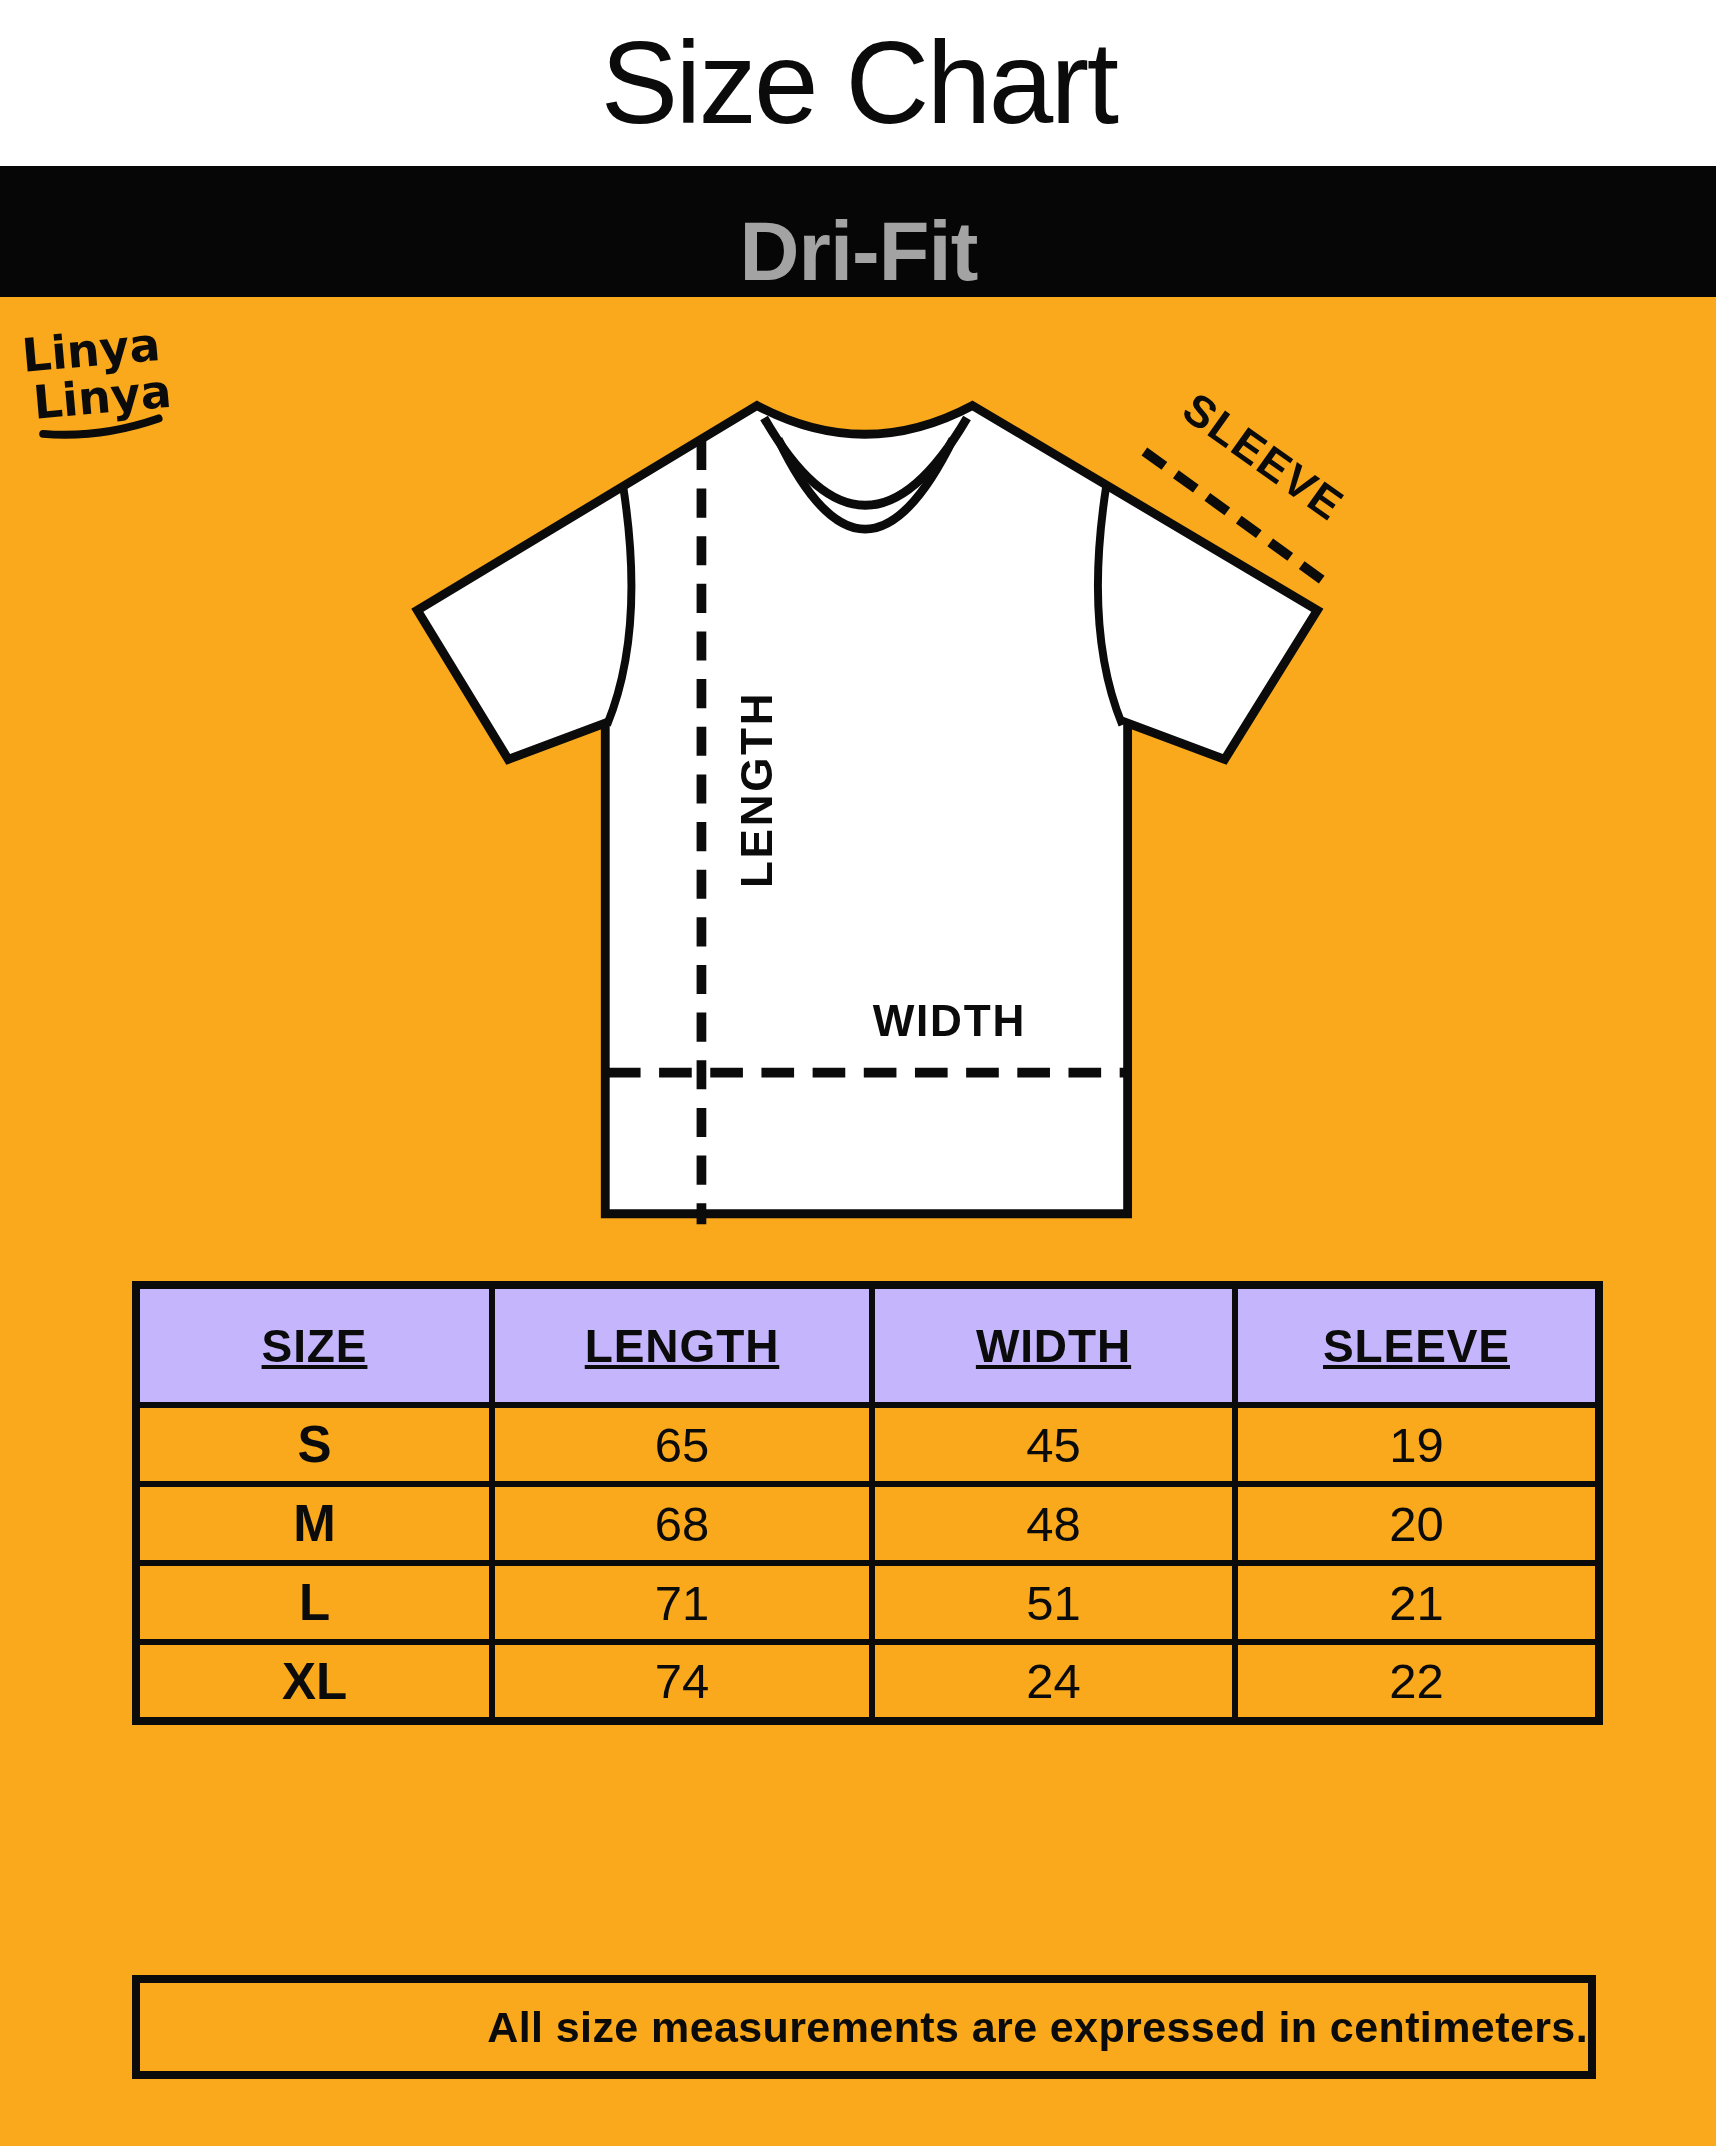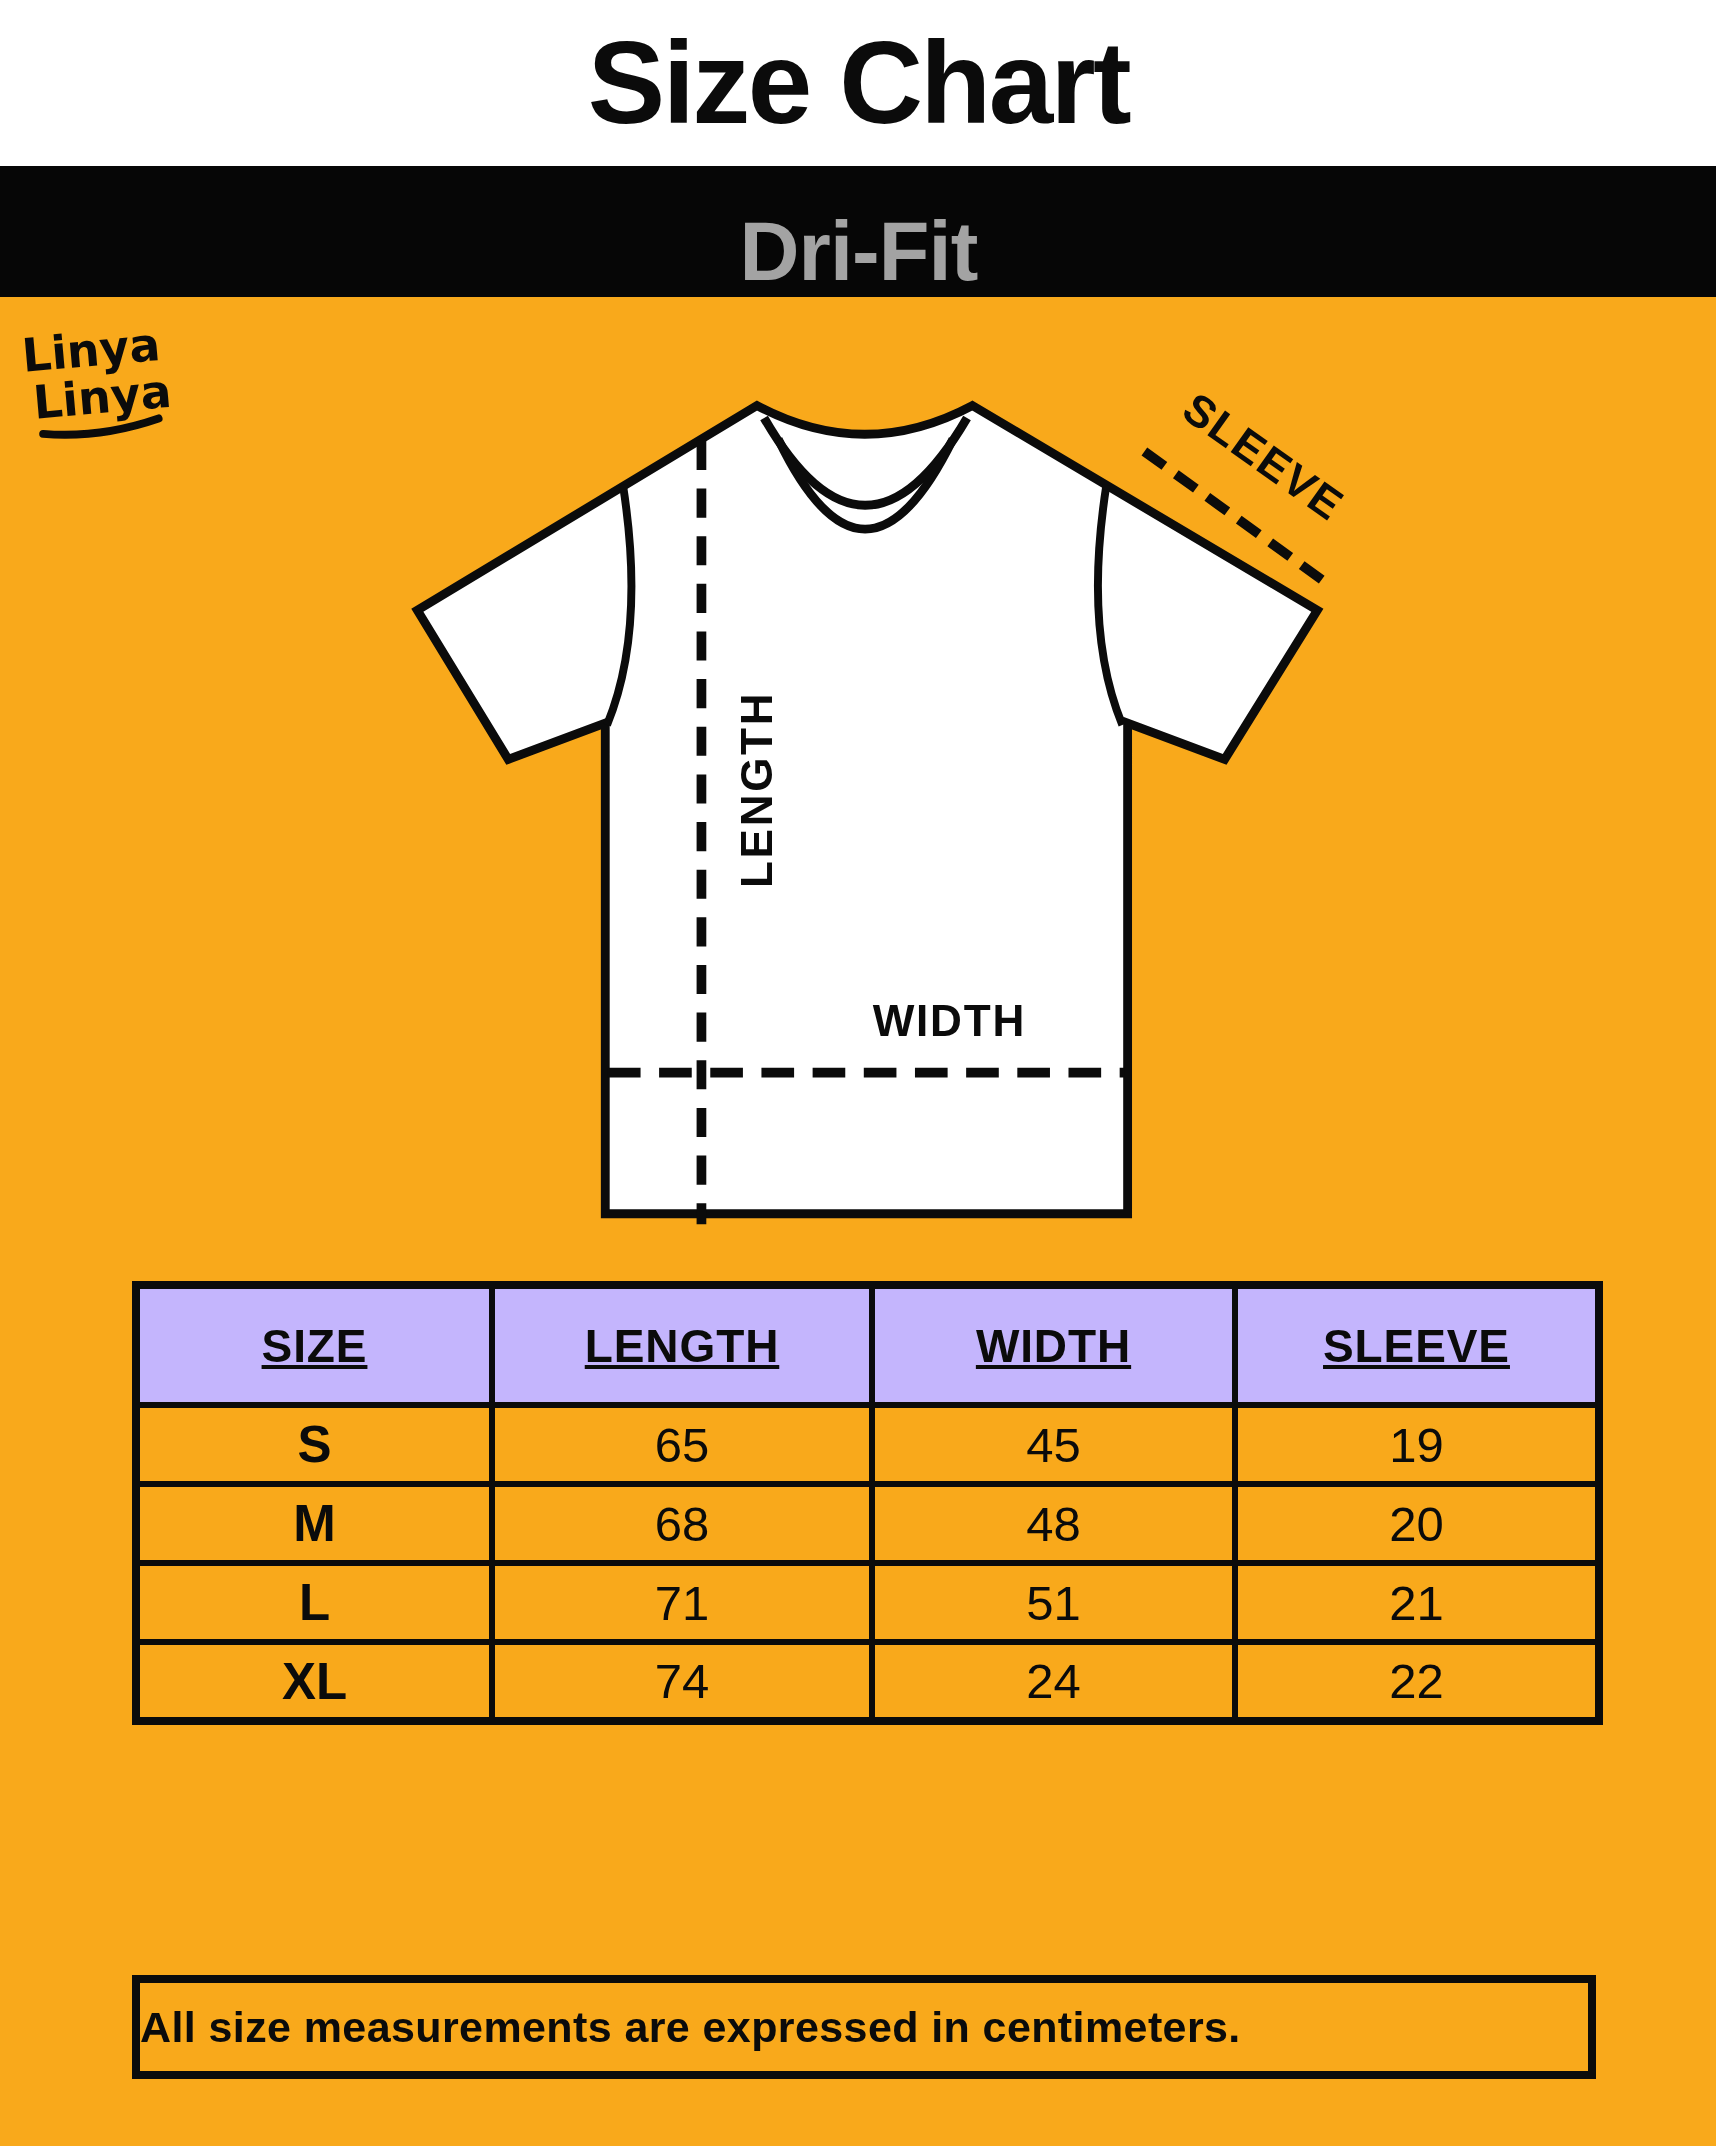--- a/index.html
+++ b/index.html
@@ -7,21 +7,21 @@
     width:1717px;height:2146px;position:relative;overflow:hidden;
     background:#F9A91B;
     font-family:"Liberation Sans",sans-serif;
     color:#0B0B0B;
   }
   .header{
     position:absolute;left:0;top:0;width:1717px;height:166px;
     background:#FFFFFF;display:flex;align-items:center;justify-content:center;
   }
   .header h1{
-    margin:4px;font-size:116px;font-weight:bold;letter-spacing:-2.6px;color:#0B0B0B;
+    margin:4px;font-size:116px;font-weight:normal;letter-spacing:-2.6px;color:#0B0B0B;
   }
   .band{
     position:absolute;left:0;top:166px;width:1717px;height:131px;
     background:#060606;display:flex;align-items:center;justify-content:center;
   }
   .band .band-label{
     color:#a3a3a3;font-size:83px;font-weight:bold;letter-spacing:-0.9px;margin-top:41px;
   }
   .logo{position:absolute;left:16px;top:314px;width:212px;height:141px;}
   .logo text{
@@ -41,21 +41,21 @@
   }
   table.size-table thead th{
     background:#c4b5fd;height:113px;font-size:46px;font-weight:bold;letter-spacing:0.9px;text-decoration:underline;
   }
   table.size-table tbody tr{height:79px;}
   table.size-table tbody th{font-size:51px;font-weight:bold;background:transparent;}
   table.size-table tbody td{font-size:49px;font-weight:normal;background:transparent;}
   .note{
     position:absolute;left:132px;top:1975px;width:1464px;height:104px;
     border:8px solid #0B0B0B;box-sizing:border-box;
-    display:flex;align-items:center;justify-content:flex-start;
+    display:flex;align-items:center;justify-content:flex-end;
     font-size:43px;font-weight:bold;letter-spacing:0.4px;
   }
 </style>
 </head>
 <body>
 
 <div class="page">
 
   <header class="header">
     <h1>Size Chart</h1>

